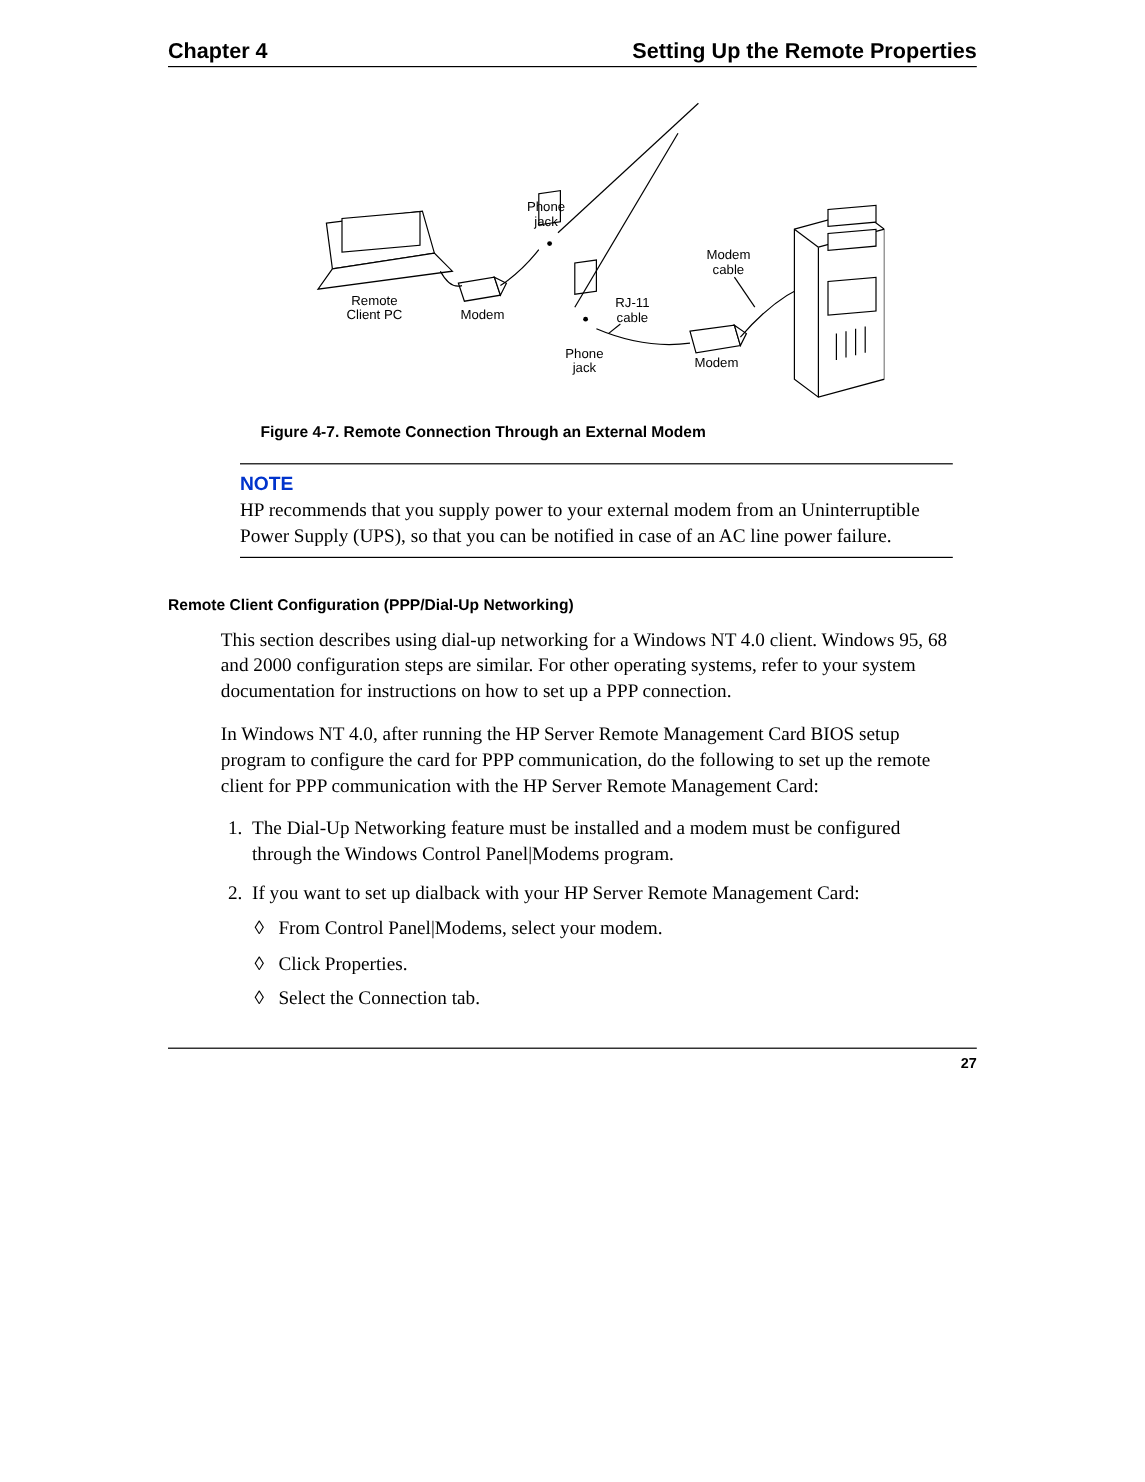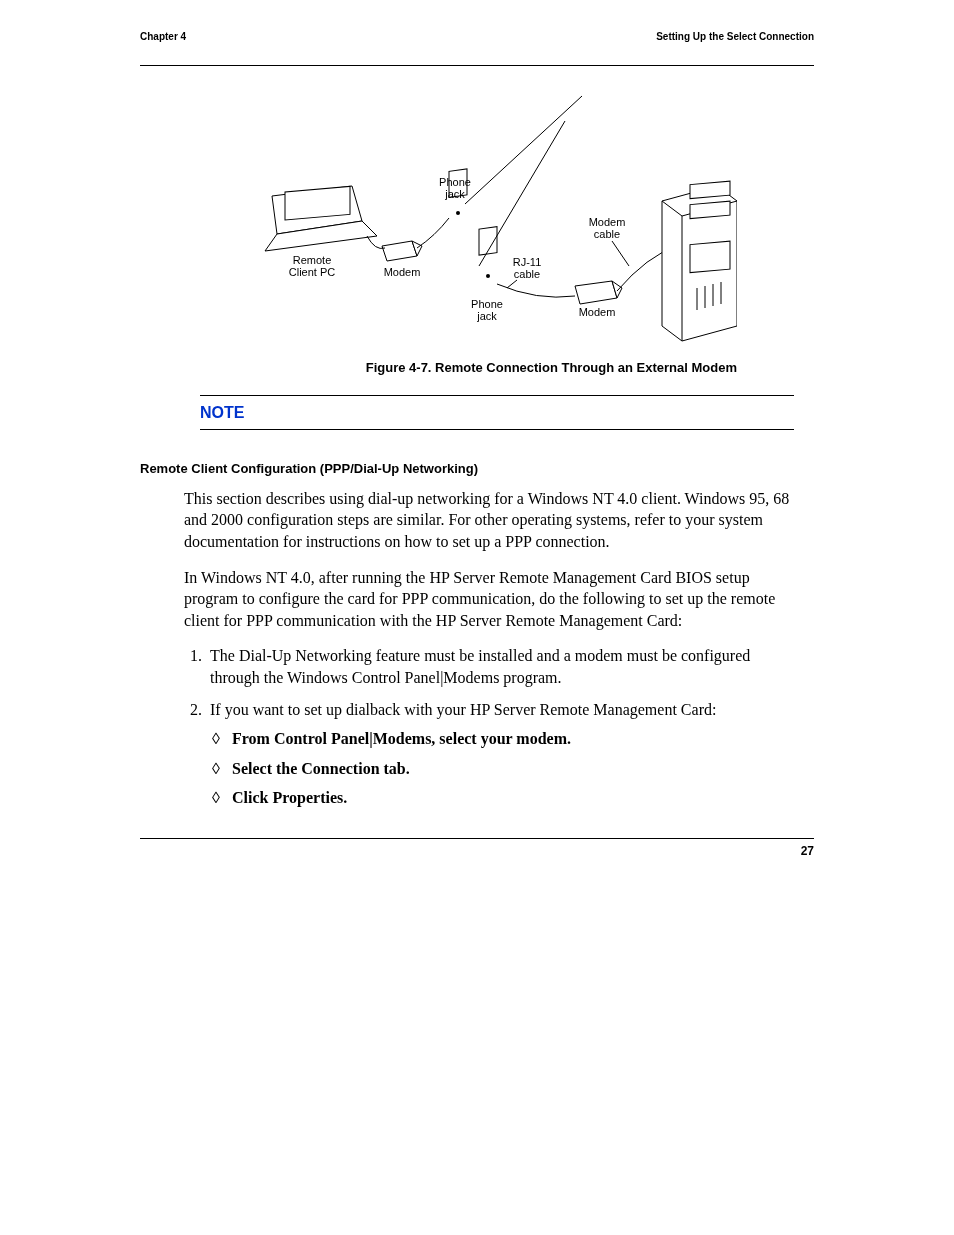--- a/index.html
+++ b/index.html
@@ -10,40 +10,40 @@
     margin: 0;
     padding: 30px 140px 30px 140px;
     width: 954px;
     box-sizing: border-box;
     line-height: 1.35;
   }
   .header {
     display: flex;
     justify-content: space-between;
     font-family: Arial, Helvetica, sans-serif;
-    font-size: 10px;
+    font-size: 18px;
     font-weight: bold;
     border-bottom: 1.5px solid #000;
-    padding-bottom: 21px;
+    padding-bottom: 1px;
     margin-bottom: 20px;
   }
   .figure-area {
     text-align: center;
     margin: 0 auto 18px auto;
     width: 520px;
   }
   .figure-svg {
     width: 520px;
     height: 260px;
   }
   .figure-caption {
     font-family: Arial, Helvetica, sans-serif;
     font-size: 13px;
     font-weight: bold;
-    text-align: right;
+    text-align: left;
     margin: 8px 0 16px 0;
   }
   .note-block {
     border-top: 1.5px solid #000;
     border-bottom: 1.5px solid #000;
     margin: 0 20px 30px 60px;
     padding: 6px 0;
     display: flex;
     flex-direction: column;
   }
@@ -71,21 +71,20 @@
     padding-left: 22px;
   }
   ol.steps > li {
     padding-left: 4px;
     margin-bottom: 10px;
   }
   ul.diamond {
     list-style: none;
     padding-left: 22px;
     margin: 8px 0 4px 0;
-    font-weight: bold;
   }
   ul.diamond > li {
     margin-bottom: 8px;
     position: relative;
   }
   ul.diamond > li::before {
     content: "◊";
     position: absolute;
     left: -20px;
     top: 0;
@@ -102,21 +101,21 @@
   svg text {
     font-family: Arial, Helvetica, sans-serif;
     font-size: 11px;
   }
 </style>
 </head>
 <body>
 
 <div class="header">
   <span>Chapter 4</span>
-  <span>Setting Up the Select Connection</span>
+  <span>Setting Up the Remote Properties</span>
 </div>
 
 <div class="figure-area">
   <svg class="figure-svg" viewBox="0 0 520 260">
 
     <g>
       <path d="M55 110 L135 100 L145 135 L60 148 Z" fill="#fff" stroke="#000"></path>
       <path d="M60 148 L145 135 L160 150 L48 165 Z" fill="#fff" stroke="#000"></path>
       <rect x="68" y="112" width="65" height="28" fill="#fff" stroke="#000" transform="skewY(-5)"></rect>
     </g>
@@ -183,35 +182,36 @@
       <line x1="504" y1="196" x2="504" y2="218" stroke="#000"></line>
     </g>
     <text x="490" y="275" text-anchor="middle">Server</text>
   </svg>
 
   <div class="figure-caption">Figure 4-7.  Remote Connection Through an External Modem</div>
 </div>
 
 <div class="note-block">
   <div class="note-label">NOTE</div>
+  <div class="note-text">HP recommends that you supply power to your external modem from an Uninterruptible Power Supply (UPS), so that you can be notified in case of an AC line power failure.</div>
 </div>
 
 <h2 class="section-heading">Remote Client Configuration (PPP/Dial-Up Networking)</h2>
 
 <p class="body-text">This section describes using dial-up networking for a Windows NT 4.0 client. Windows 95, 68 and 2000 configuration steps are similar. For other operating systems, refer to your system documentation for instructions on how to set up a PPP connection.</p>
 
 <p class="body-text">In Windows NT 4.0, after running the HP Server Remote Management Card BIOS setup program to configure the card for PPP communication, do the following to set up the remote client for PPP communication with the HP Server Remote Management Card:</p>
 
 <ol class="steps">
   <li>The Dial-Up Networking feature must be installed and a modem must be configured through the Windows Control Panel|Modems program.</li>
   <li>
     <span>If you want to set up dialback with your HP Server Remote Management Card:</span>
     <ul class="diamond">
       <li>From Control Panel|Modems, select your modem.</li>
+      <li>Click Properties.</li>
       <li>Select the Connection tab.</li>
-      <li>Click Properties.</li>
     </ul>
   </li>
 </ol>
 
 <div class="footer">
   <span>27</span>
 </div>
 
 </body></html>

